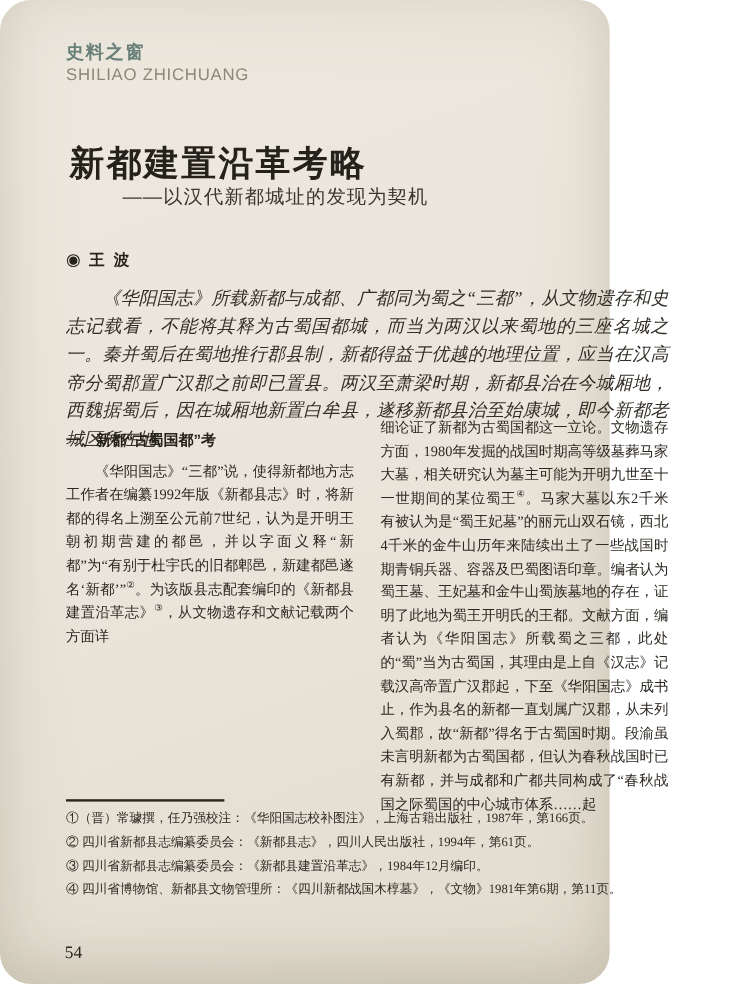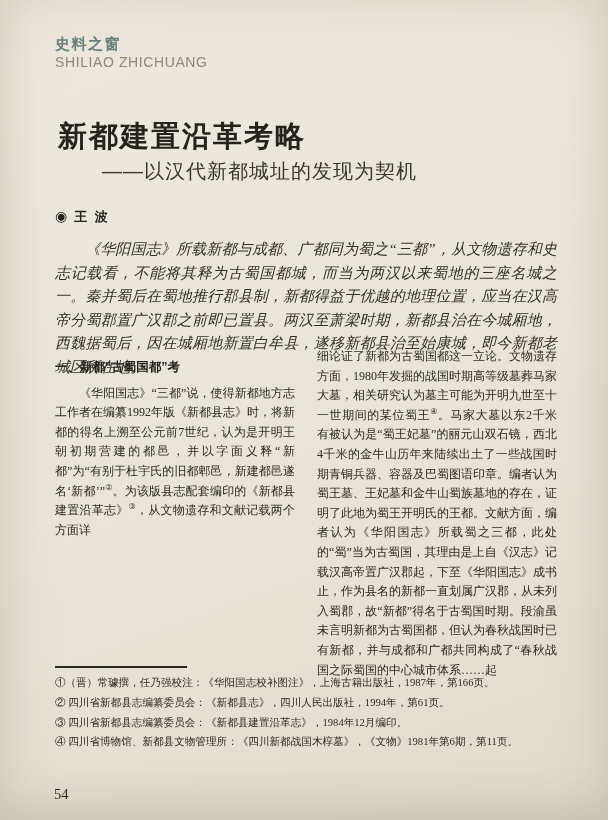--- a/index.html
+++ b/index.html
@@ -1,36 +1,37 @@
 <!DOCTYPE html>
 <html><head>
 <meta charset="utf-8">
 <style>
   html,body{margin:0;padding:0;}
   body{width:610px;height:820px;overflow:hidden;}
   .page{
-    position:relative;width:608px;height:820px;
+    position:relative;width:508px;height:820px;
     background:linear-gradient(160deg,#eee9df 0%,#eae5da 50%,#e2dccf 100%);
     box-shadow:inset 0 0 70px rgba(120,105,80,.14), inset 0 -18px 35px rgba(110,95,70,.12);
     font-family:"Liberation Serif","DejaVu Serif",serif;
     color:#2c2822;
+    border-radius:26px;
   }
   
   .jheader{position:absolute;left:55px;top:36px;line-height:1.1;}
   .jtitle{font-family:"Liberation Sans","DejaVu Sans",sans-serif;font-weight:700;
           font-size:15px;letter-spacing:1.5px;color:#688079;}
   .jsub{font-family:"Liberation Sans","DejaVu Sans",sans-serif;font-size:14px;
         letter-spacing:.6px;color:#8d8779;margin-top:2px;}
   
   .atitle{position:absolute;left:58px;top:98px;
           font-family:"Liberation Sans","DejaVu Sans",sans-serif;font-weight:700;
           font-size:29px;letter-spacing:2px;color:#25211b;}
   .asub{position:absolute;left:102px;top:141px;
         font-family:"Liberation Sans","DejaVu Sans",sans-serif;font-weight:500;
-        font-size:20px;letter-spacing:1px;color:#3a362e;}
+        font-size:16px;letter-spacing:1px;color:#3a362e;}
   .author{position:absolute;left:55px;top:172px;
           font-family:"Liberation Sans","DejaVu Sans",sans-serif;font-weight:700;
           font-size:13px;color:#26221c;letter-spacing:2px;margin-top:36px;}
   .author .bullet{font-size:14px;letter-spacing:0;margin-right:7px;}
   
   .abstract{position:absolute;left:55px;top:238px;width:502px;
             font-style:italic;font-size:15px;line-height:23.5px;
             text-align:justify;text-indent:2em;color:#332f28;word-break:break-all;}
   
   .bodycols{position:absolute;left:55px;top:347px;width:502px;display:flex;gap:22px;}

